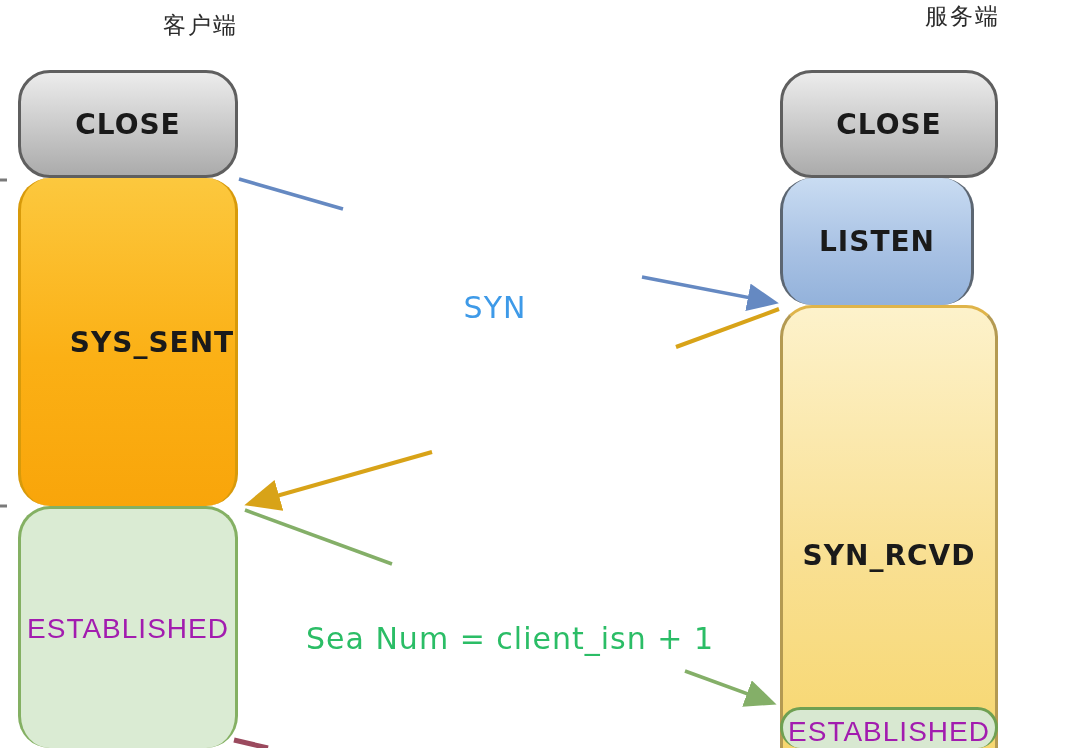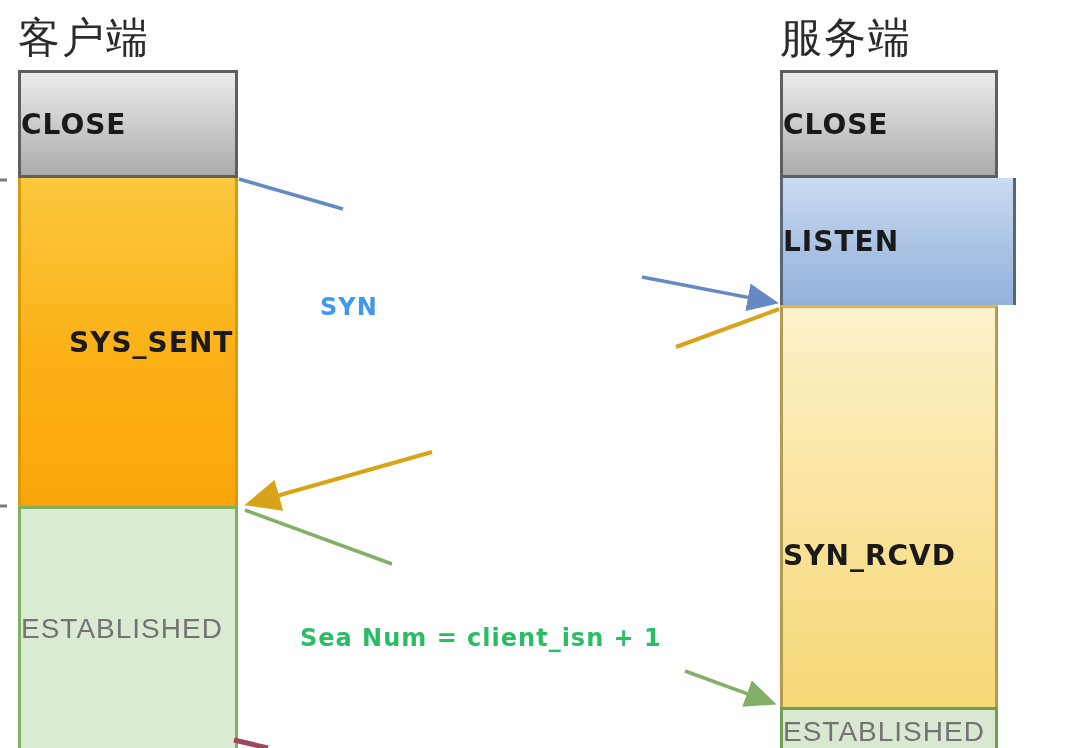--- a/index.html
+++ b/index.html
@@ -6,32 +6,33 @@
   .canvas{
     position:relative;
     width:1080px;height:748px;
     background:#ffffff;
     overflow:hidden;
     font-family:"DejaVu Sans", sans-serif;
   }
   .col-title{
     position:absolute;
     width:220px;
-    text-align:left;
-    font-size:42px;
+    text-align:right;
+    font-size:23px;
     color:#2b2b2b;
     font-family:"Liberation Sans", sans-serif;
     letter-spacing:2px;
   }
   .state-box{
     position:absolute;
     box-sizing:border-box;
     display:flex;
     align-items:center;
-    justify-content:flex-start;
+    justify-content:center;
+    border-radius:32px;
   }
   .state-label{
     font-size:28px;
     font-weight:700;
     color:#1a1a1a;
     letter-spacing:1px;
   }
   
   .c-close{
     left:18px;top:70px;width:220px;height:108px;
@@ -51,21 +52,21 @@
     border:3px solid #84b063;
     border-bottom:none;
   }
   
   .s-close{
     left:780px;top:70px;width:218px;height:108px;
     background:linear-gradient(180deg,#ececec 0%,#cfcfcf 45%,#ababab 100%);
     border:3px solid #5f5f5f;
   }
   .s-listen{
-    left:780px;top:178px;width:236px;height:127px;
+    left:780px;top:178px;width:194px;height:127px;
     background:linear-gradient(180deg,#c9dcf2 0%,#a9c2e4 55%,#93b2db 100%);
     border-left:3px solid #5c6672;
     border-right:3px solid #5c6672;
   }
   .s-synrcvd{
     left:780px;top:305px;width:218px;height:498px;
     background:linear-gradient(180deg,#fdf2cb 0%,#fae3977d 45%,#f6d465 100%);
     background:linear-gradient(180deg,#fdf2cb 0%,#f9e093 50%,#f6d465 100%);
     border-left:3px solid #b49a52;
     border-right:3px solid #b49a52;
@@ -75,48 +76,49 @@
     left:780px;top:707px;width:218px;height:41px;
     background:#d8e8d1;
     border:3px solid #6fa052;
     border-bottom:none;
     align-items:flex-start;
   }
   .estab-label{
     font-family:"Liberation Sans", sans-serif;
     font-weight:400;
     font-size:28px;
-    color:#737373;
+    color:#a21caf;
     letter-spacing:1px;
   }
   .s-estab .estab-label{margin-top:6px;}
   
   .msg{
     position:absolute;
-    font-weight:700;
+    text-align:center;
+    font-weight:400;
     line-height:35px;
-    font-size:24px;
+    font-size:30px;
     letter-spacing:1px;
     white-space:pre;
   }
   .msg-syn{left:320px;top:220px;width:350px;color:#3e9ae8;}
   .msg-synack{left:310px;top:350px;width:420px;color:#f6953c;}
   .msg-ack{left:300px;top:551px;width:420px;color:#2bbd66;}
   .arrow-layer{
     position:absolute;left:0;top:0;width:1080px;height:748px;
     pointer-events:none;
   }
 </style>
 </head>
 <body>
 
 <div class="canvas">
 
   <div class="col-title" style="left:18px;top:10px;">客户端</div>
-  <div class="col-title" style="left:780px;top:10px;">服务端</div>
+  <div class="col-title" style="left:780px;top:1px;">服务端</div>
 
   <div class="state-box c-close">
     <span class="state-label">CLOSE</span>
   </div>
   <div class="state-box c-syssent">
     <span class="state-label">SYS_SENT</span>
   </div>
   <div class="state-box c-estab">
     <span class="estab-label">ESTABLISHED</span>
   </div>

